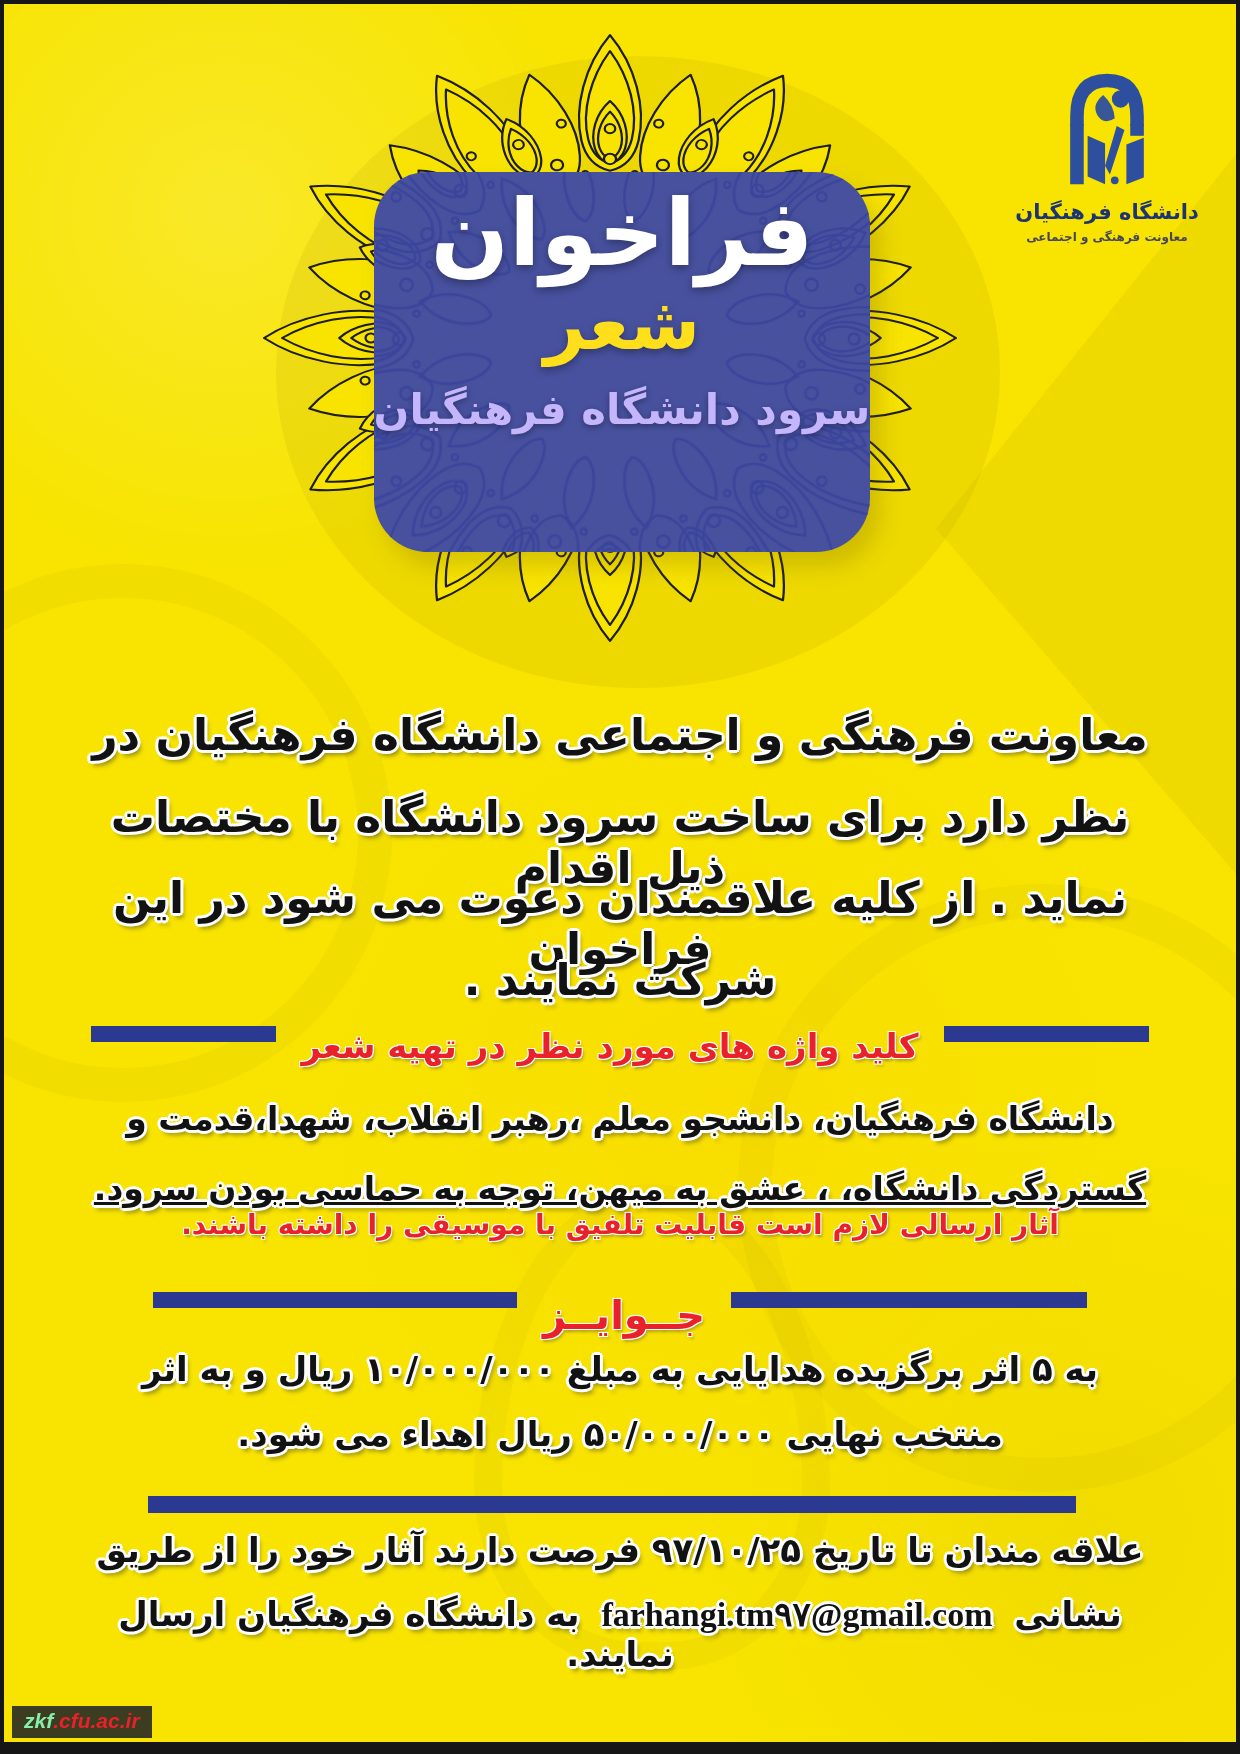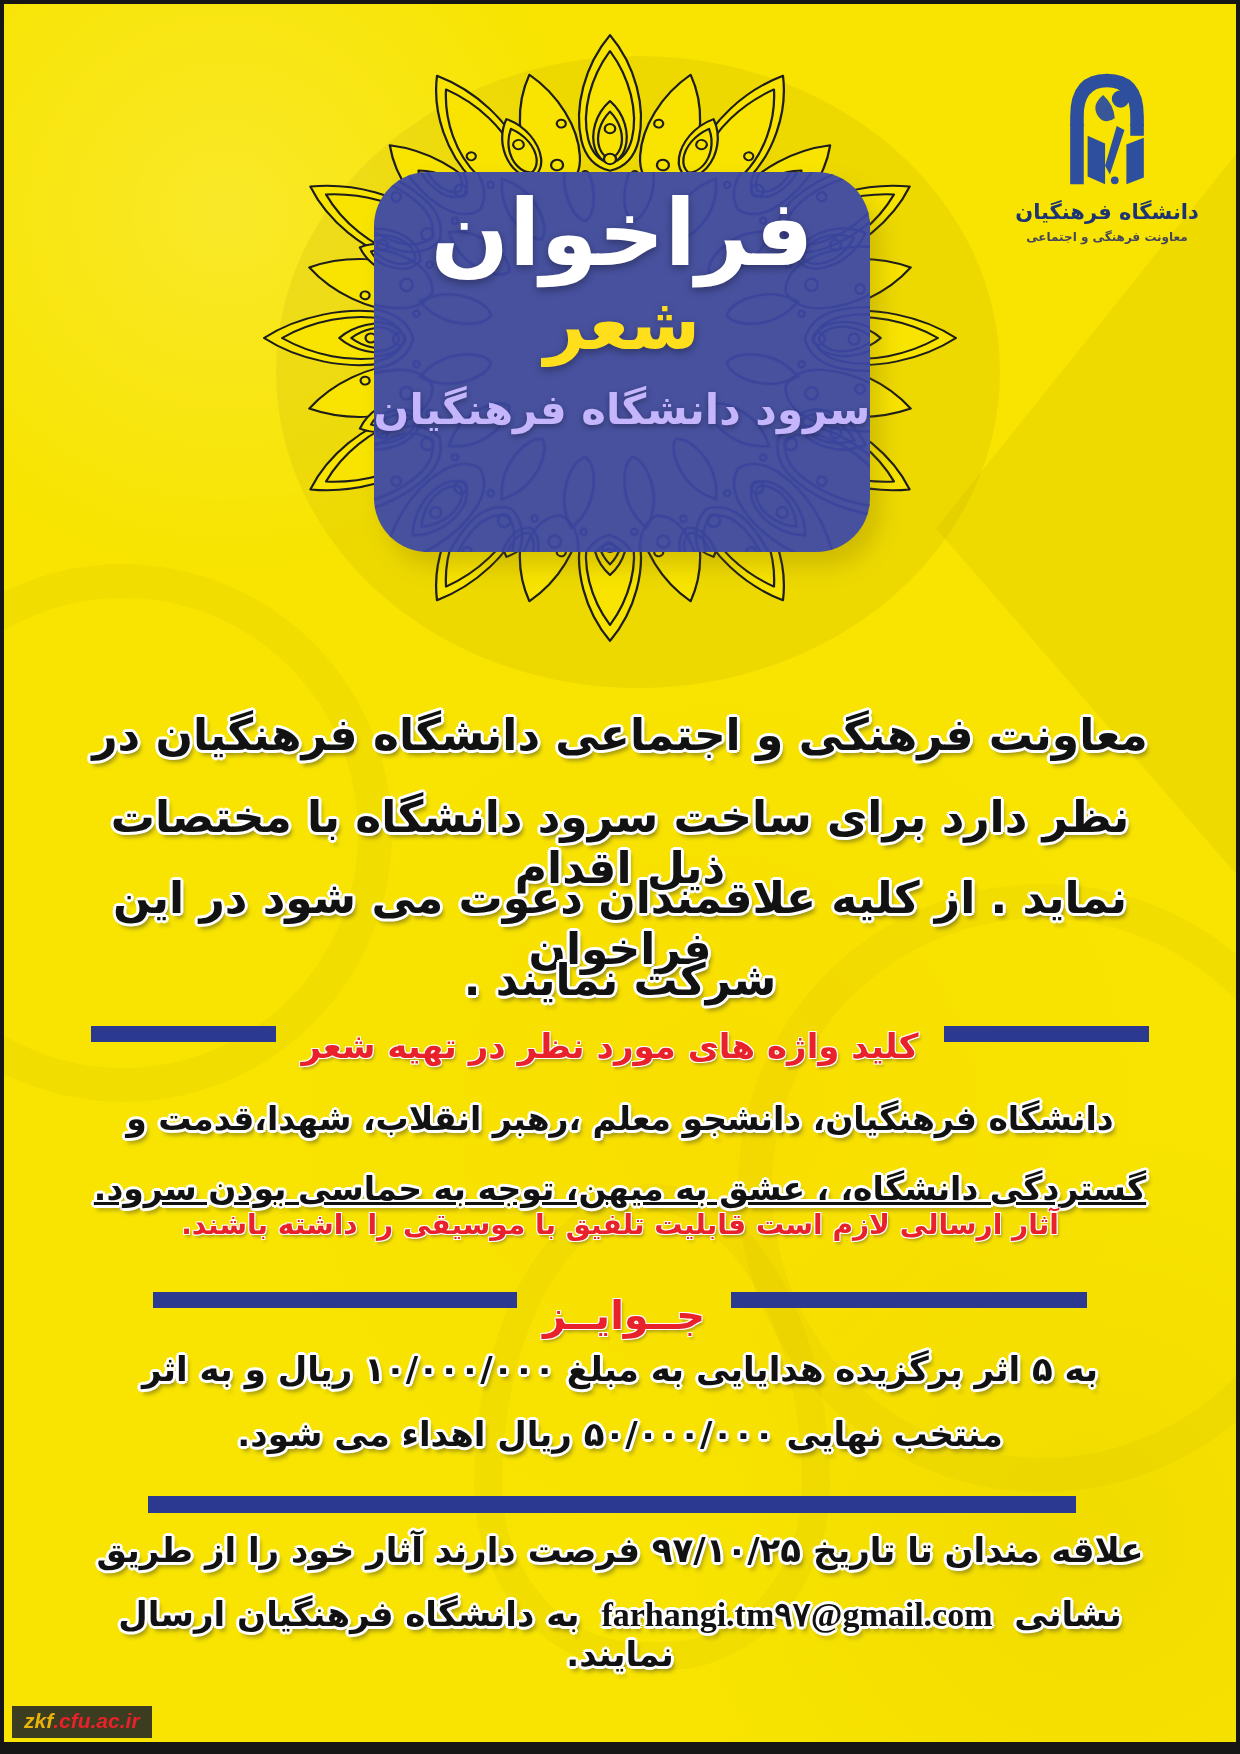--- a/index.html
+++ b/index.html
@@ -75,21 +75,21 @@
   .prizes-row .bar-r{width:356px;} .prizes-row .bar-l{width:364px;}
   .prizes-row .rule-text{font-size:40px;}
   .final-rule{position:absolute; left:144px; top:1492px; width:928px; height:17px; background:#2B3990;}
   
   .email{font-family:"Liberation Serif", serif; font-weight:700; direction:ltr;
     unicode-bidi:isolate; display:inline-block; margin:0 10px;}
   
   .watermark{position:absolute; left:8px; top:1702px; background:#3C3C20;
     padding:3px 12px 5px 12px; font-family:"Liberation Sans", sans-serif;
     font-style:italic; font-weight:700; font-size:21px; direction:ltr;}
-  .wm-bold{color:#eab308;}
+  .wm-bold{color:#86efac;}
   .wm-domain{color:#E8212A;}
 </style>
 </head>
 <body>
 
 <div class="page" dir="rtl" lang="fa">
 
   <div class="sheen"></div>
   <div class="orn orn1"></div>
   <div class="orn orn2"></div>

